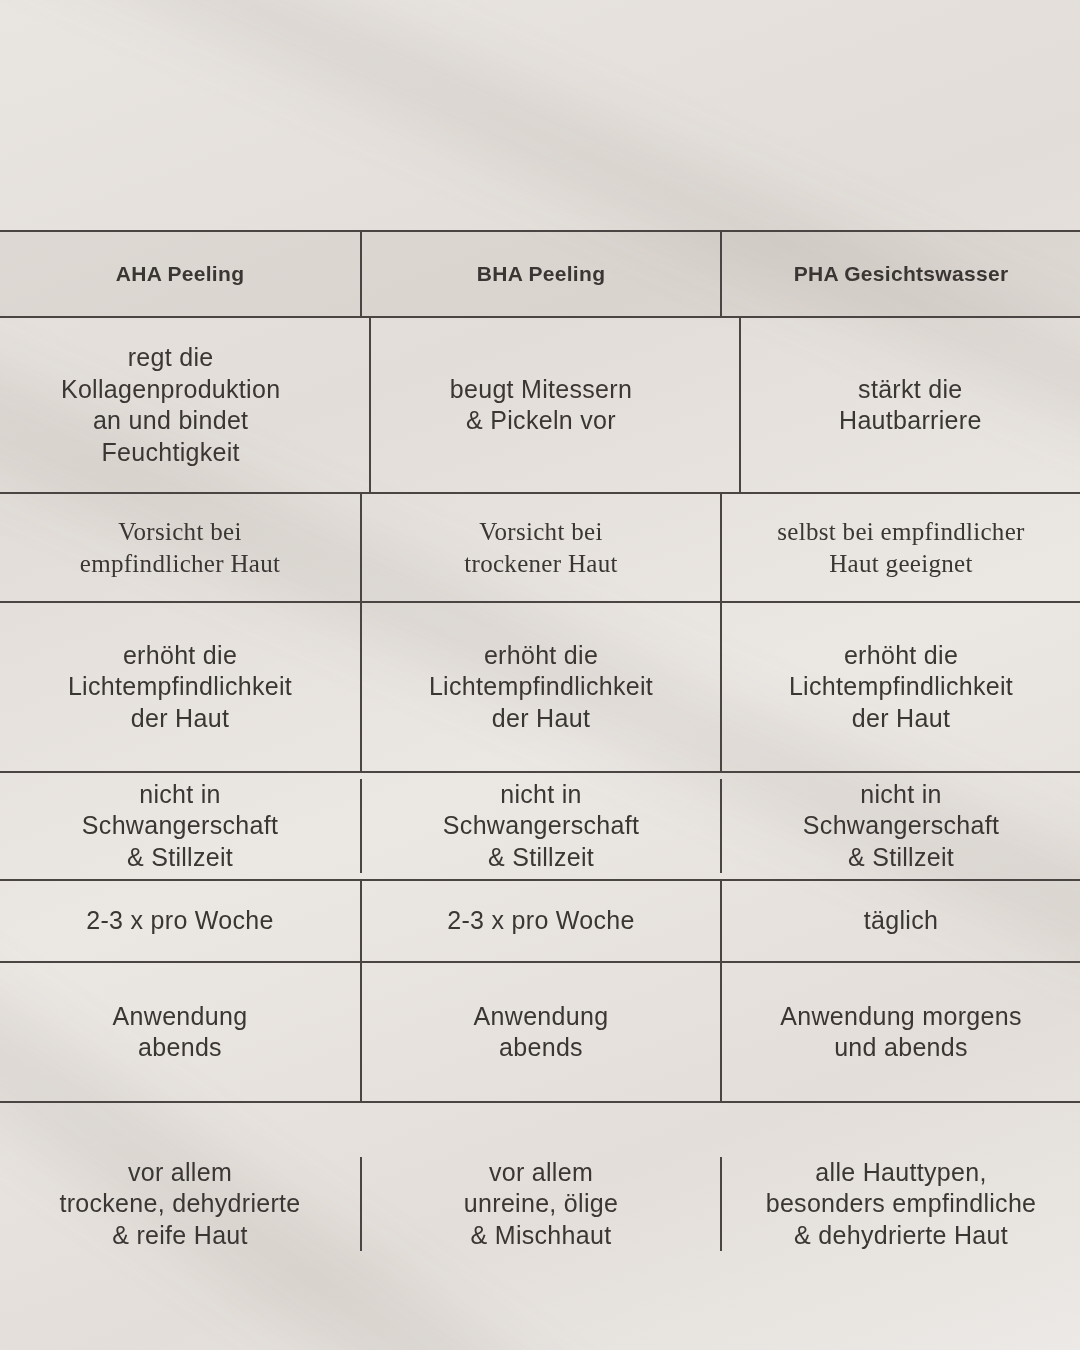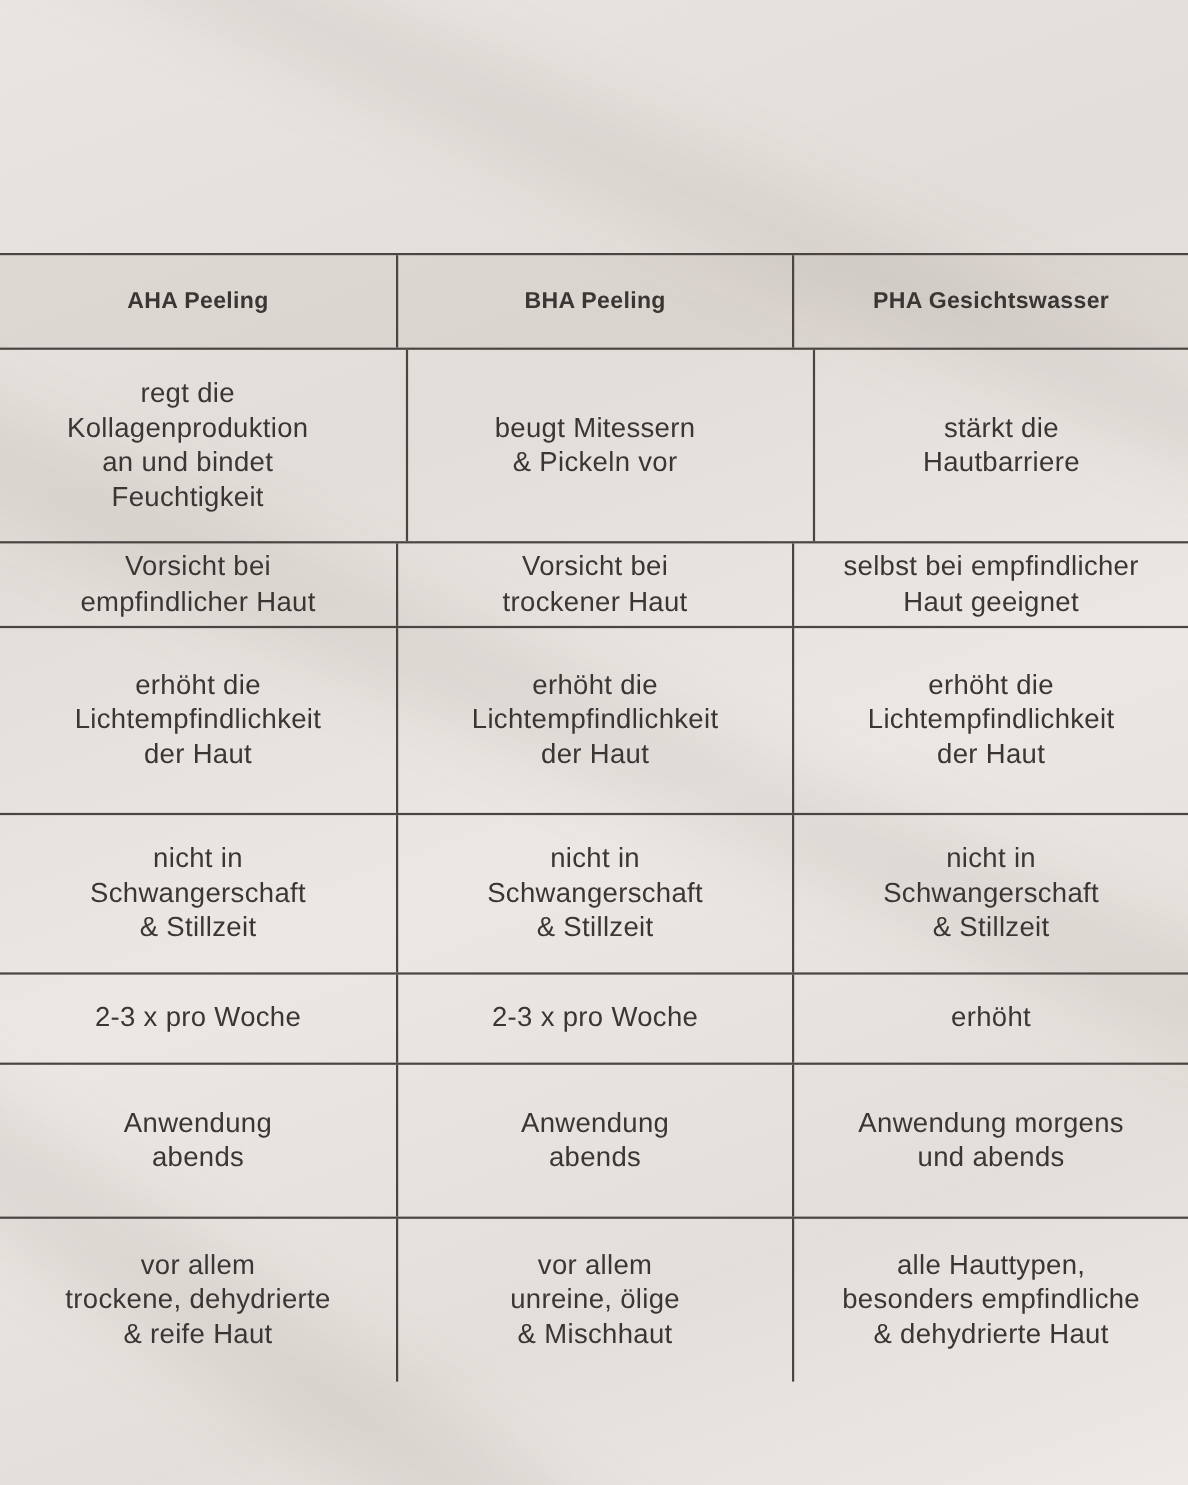--- a/index.html
+++ b/index.html
@@ -31,64 +31,64 @@
   <div class="row" style="height:176px;gap:28px;">
     <div class="cell">regt die
 Kollagenproduktion
 an und bindet
 Feuchtigkeit</div>
     <div class="cell">beugt Mitessern
 &amp; Pickeln vor</div>
     <div class="cell">stärkt die
 Hautbarriere</div>
   </div>
-  <div class="row" style="height:77px;">
+  <div class="row" style="height:109px;font-family:Liberation Serif, serif;">
     <div class="cell">Vorsicht bei
 empfindlicher Haut</div>
     <div class="cell">Vorsicht bei
 trockener Haut</div>
     <div class="cell">selbst bei empfindlicher
 Haut geeignet</div>
   </div>
   <div class="row" style="height:170px;">
     <div class="cell">erhöht die
 Lichtempfindlichkeit
 der Haut</div>
     <div class="cell">erhöht die
 Lichtempfindlichkeit
 der Haut</div>
     <div class="cell">erhöht die
 Lichtempfindlichkeit
 der Haut</div>
   </div>
-  <div class="row" style="height:145px;">
+  <div class="row" style="height:108px;align-items:center;">
     <div class="cell">nicht in
 Schwangerschaft
 &amp; Stillzeit</div>
     <div class="cell">nicht in
 Schwangerschaft
 &amp; Stillzeit</div>
     <div class="cell">nicht in
 Schwangerschaft
 &amp; Stillzeit</div>
   </div>
   <div class="row" style="height:82px;">
     <div class="cell">2-3 x pro Woche</div>
     <div class="cell">2-3 x pro Woche</div>
-    <div class="cell">erhöht</div>
+    <div class="cell">täglich</div>
   </div>
   <div class="row" style="height:140px;">
     <div class="cell">Anwendung
 abends</div>
     <div class="cell">Anwendung
 abends</div>
     <div class="cell">Anwendung morgens
 und abends</div>
   </div>
-  <div class="row last" style="height:150px;">
+  <div class="row last" style="height:150px;align-items:flex-end;">
     <div class="cell">vor allem
 trockene, dehydrierte
 &amp; reife Haut</div>
     <div class="cell">vor allem
 unreine, ölige
 &amp; Mischhaut</div>
     <div class="cell">alle Hauttypen,
 besonders empfindliche
 &amp; dehydrierte Haut</div>
   </div>

